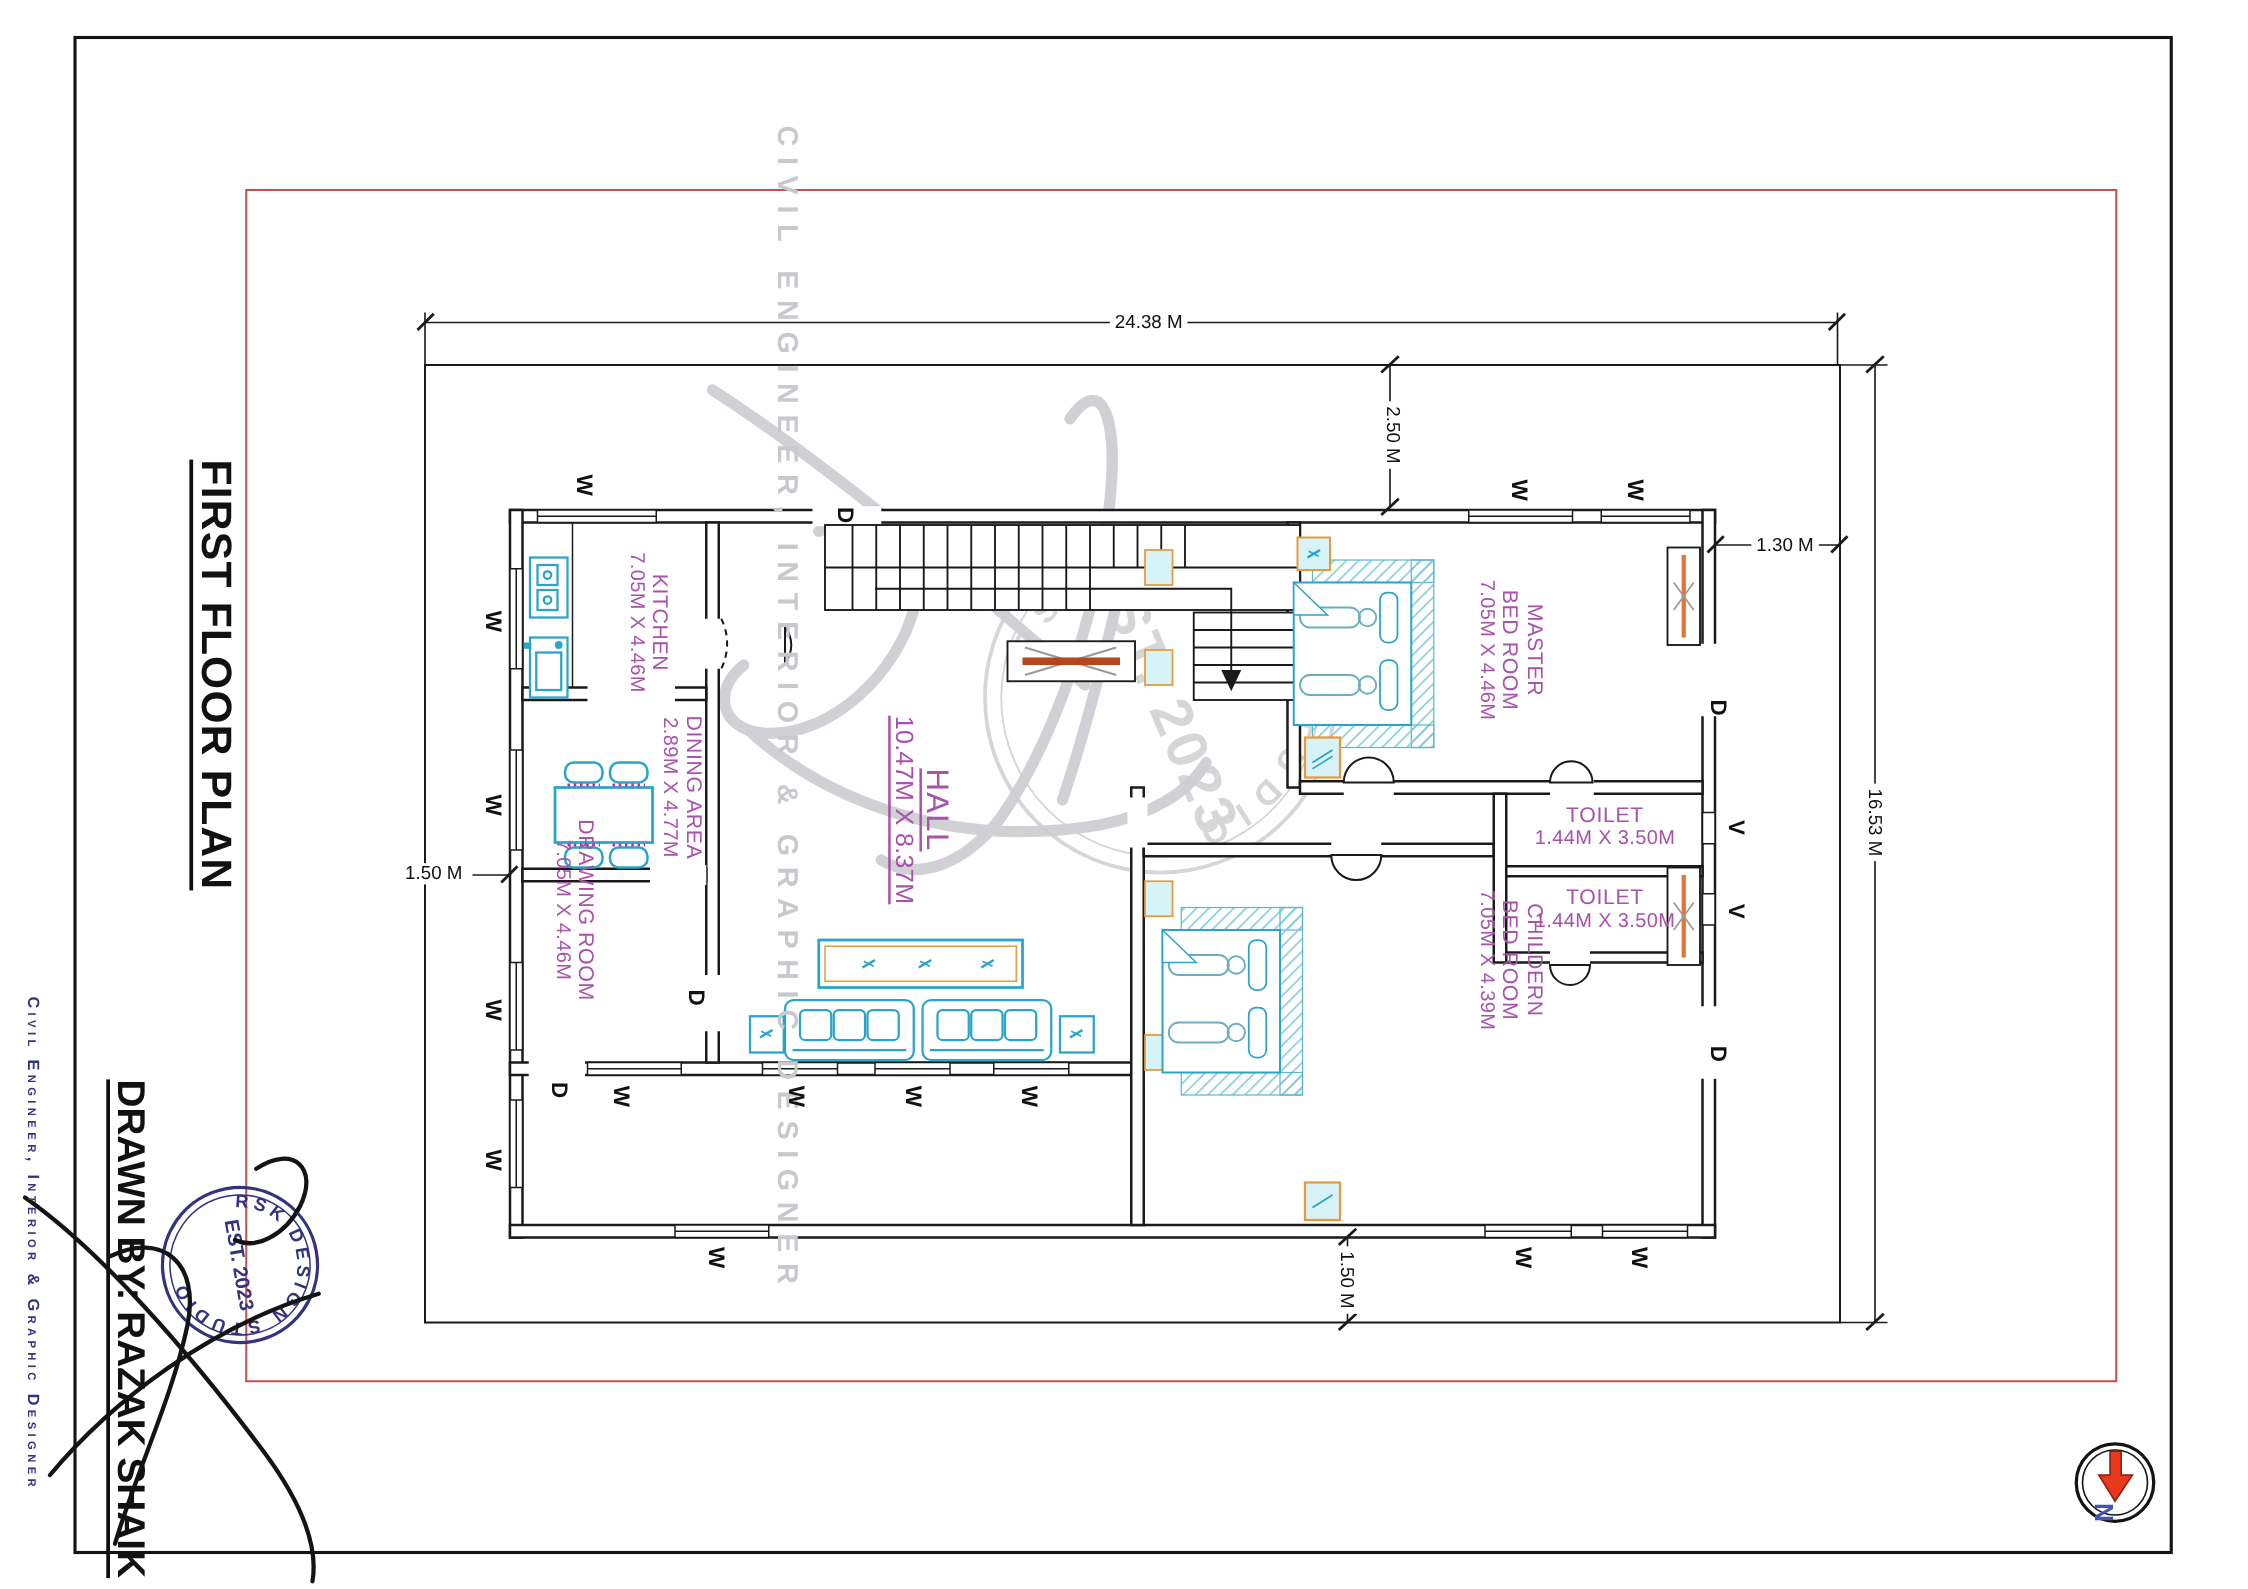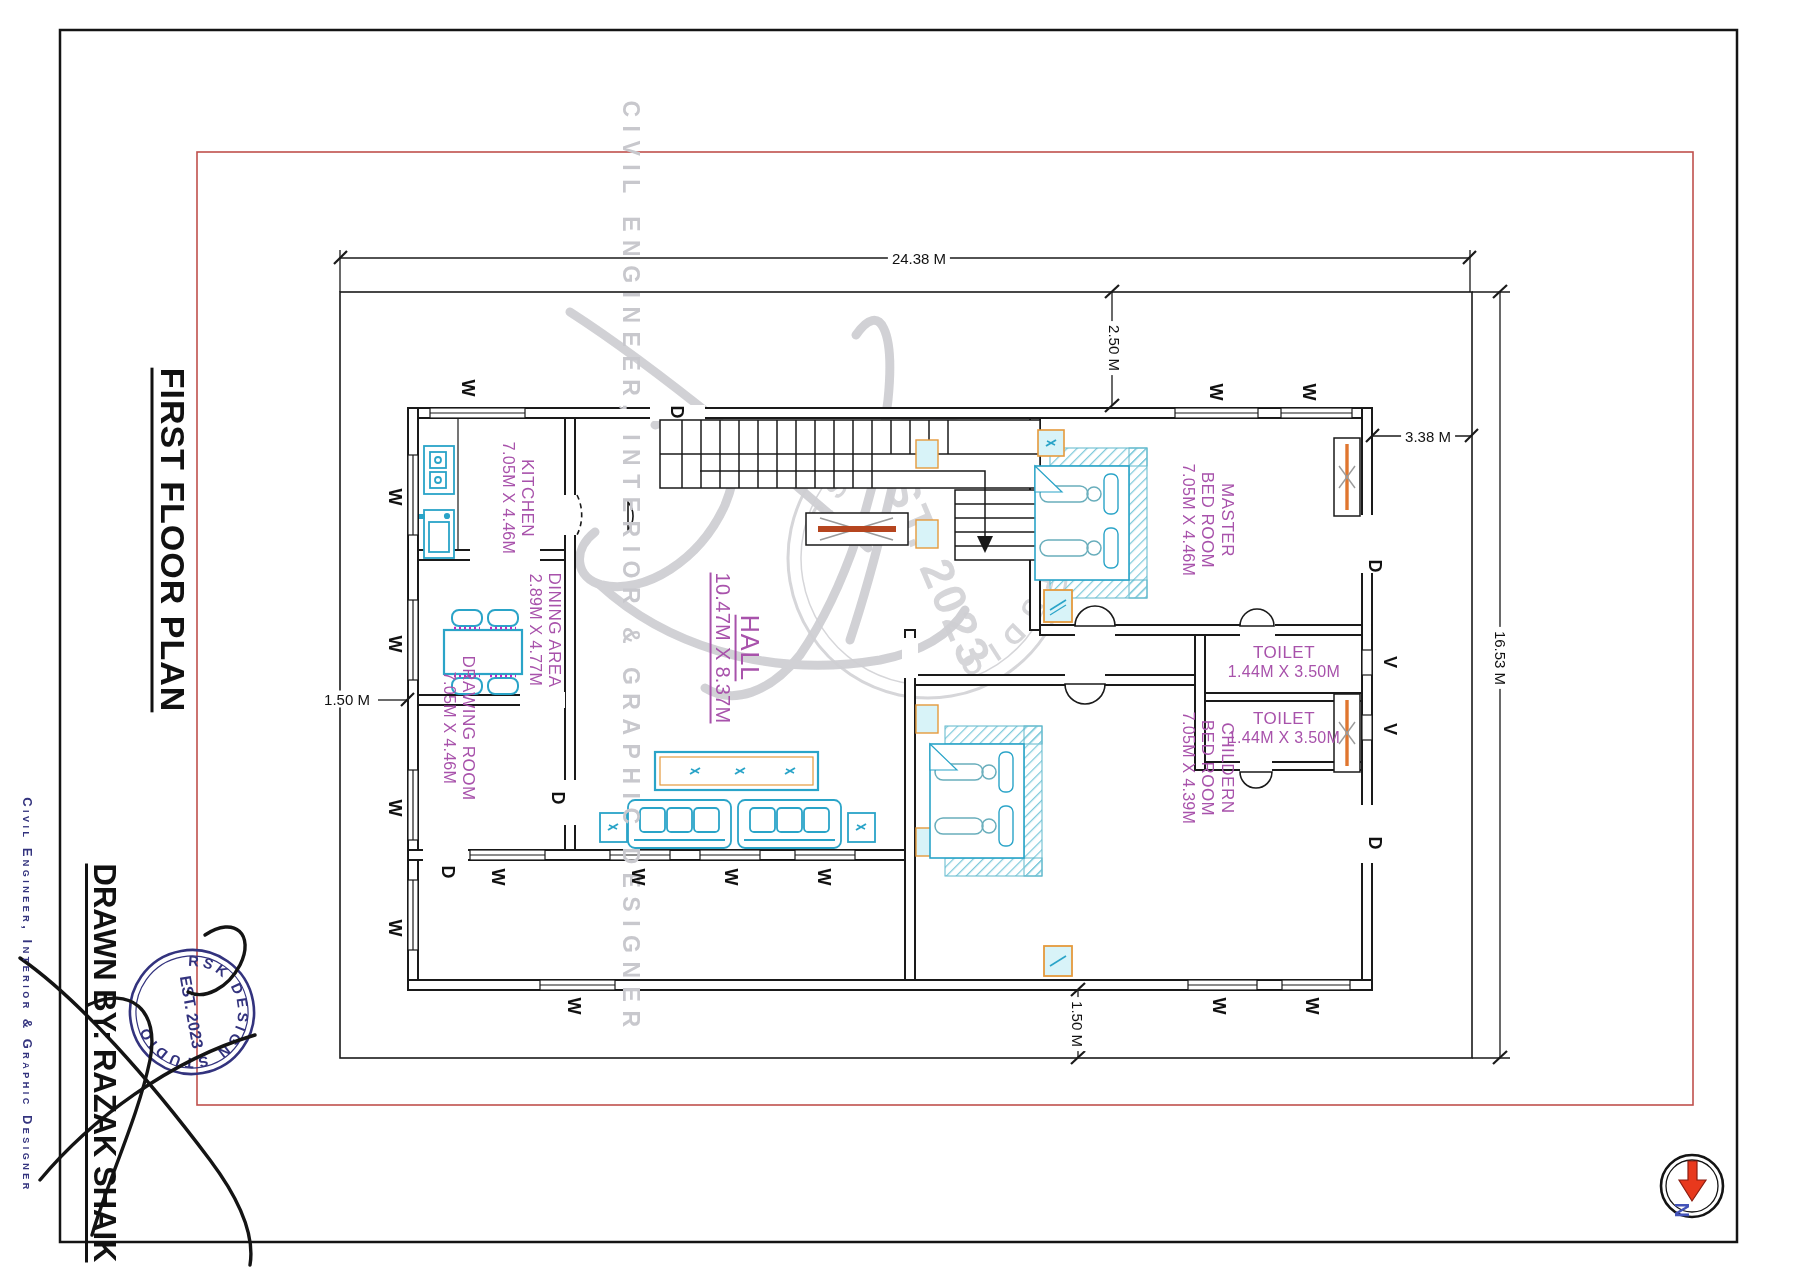--- a/index.html
+++ b/index.html
@@ -411,18 +411,18 @@
       <span class="marker" style="position: absolute; left: 676px; top: 412px; transform: translate(-50%, -50%) rotate(90deg);">D</span>
       <span class="marker" style="position: absolute; left: 447px; top: 872px; transform: translate(-50%, -50%) rotate(90deg);">D</span>
       <span class="marker" style="position: absolute; left: 557px; top: 798px; transform: translate(-50%, -50%) rotate(90deg);">D</span>
       <span class="marker" style="position: absolute; left: 1374px; top: 566px; transform: translate(-50%, -50%) rotate(90deg);">D</span>
       <span class="marker" style="position: absolute; left: 1374px; top: 843px; transform: translate(-50%, -50%) rotate(90deg);">D</span>
       <span class="marker" style="position: absolute; left: 1389px; top: 662px; transform: translate(-50%, -50%) rotate(90deg);">V</span>
       <span class="marker" style="position: absolute; left: 1389px; top: 729px; transform: translate(-50%, -50%) rotate(90deg);">V</span>
       <span class="dim" style="position: absolute; left: 903px; top: 258px; transform: translate(-50%, -50%) rotate(0deg); margin-left: 16px;">24.38 M</span>
       <span class="dim" style="position: absolute; left: 1500px; top: 658px; transform: translate(-50%, -50%) rotate(90deg);">16.53 M</span>
       <span class="dim" style="position: absolute; left: 1114px; top: 348px; transform: translate(-50%, -50%) rotate(90deg);">2.50 M</span>
-      <span class="dim" style="position: absolute; left: 1428px; top: 436px; transform: translate(-50%, -50%) rotate(0deg);">3.38 M</span>
+      <span class="dim" style="position: absolute; left: 1428px; top: 436px; transform: translate(-50%, -50%) rotate(0deg);">1.30 M</span>
       <span class="dim" style="position: absolute; left: 347px; top: 699px; transform: translate(-50%, -50%) rotate(0deg);">1.50 M</span>
       <span class="dim" style="position: absolute; left: 1077px; top: 1024px; transform: translate(-50%, -50%) rotate(90deg);">1.50 M</span>
     </div>
 
 </div>
 
 </body></html>

